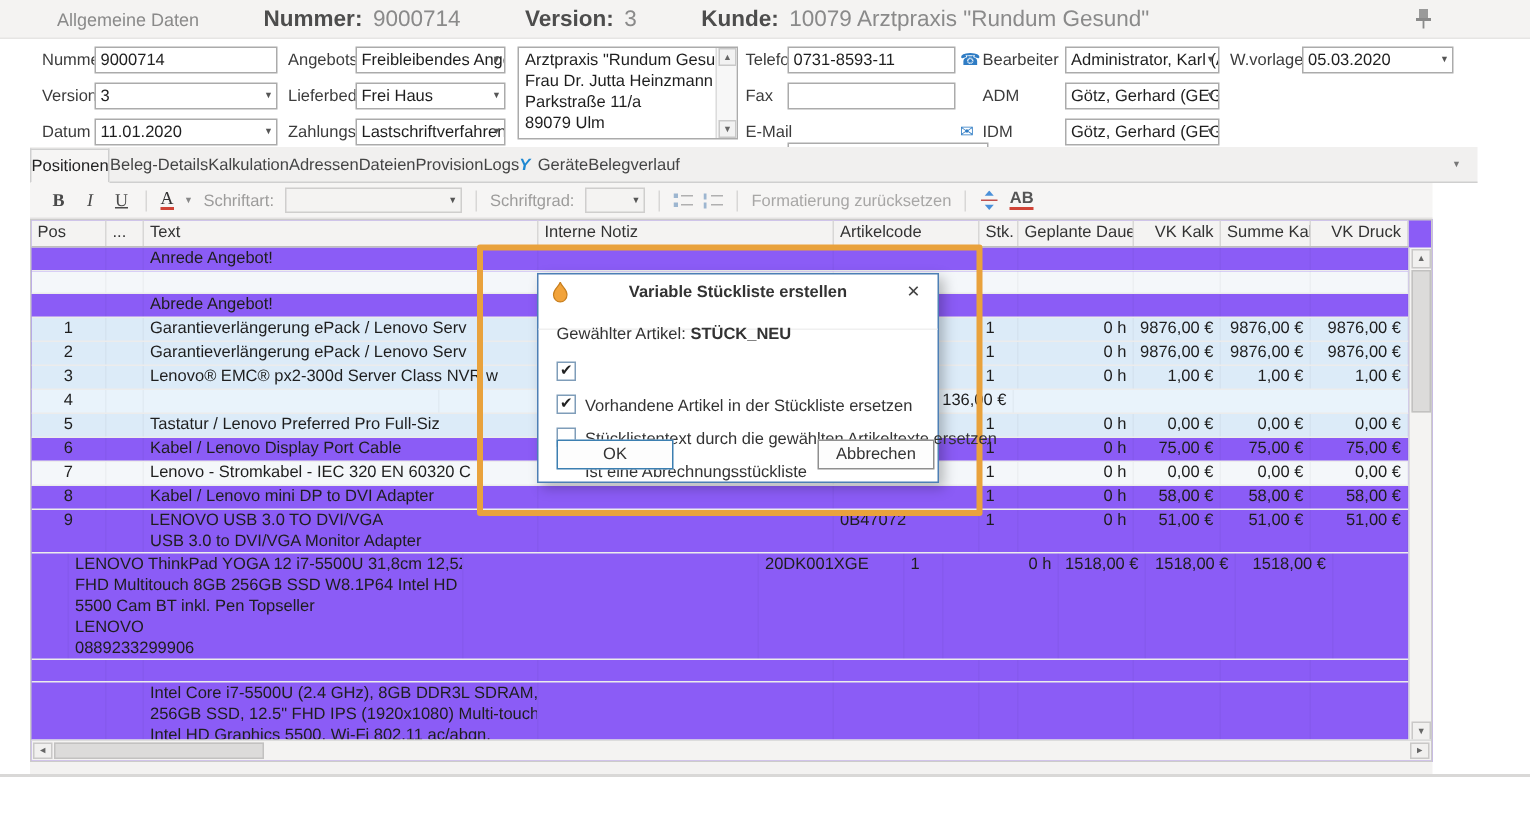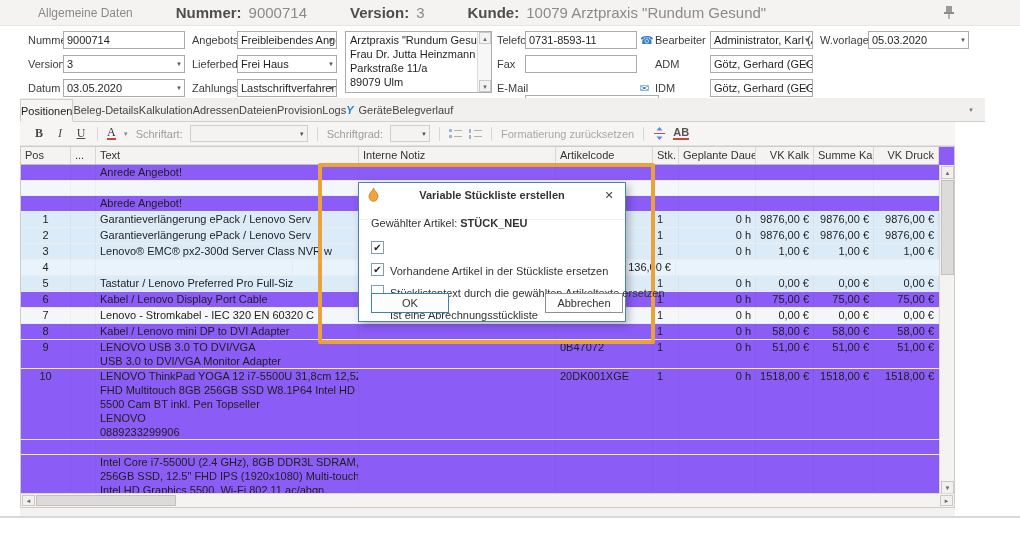--- a/index.html
+++ b/index.html
@@ -125,21 +125,21 @@
       <rect x="6.4" y="9" width="1.2" height="5" fill="#8a8a8a"></rect>
     </svg>
   </div>
 
   <div class="formarea">
     <span class="f-label" style="left:28px;top:5px">Nummer</span>
     <div class="f-input" style="left:63px;top:5px;width:122px"><span>9000714</span></div>
     <span class="f-label" style="left:28px;top:29px">Version</span>
     <div class="f-combo" style="left:63px;top:29px;width:122px"><span>3</span><span class="arr">▼</span></div>
     <span class="f-label" style="left:28px;top:53px">Datum</span>
-    <div class="f-combo" style="left:63px;top:53px;width:122px"><span>03.05.2020</span><span class="arr">▼</span></div>
+    <div class="f-combo" style="left:63px;top:53px;width:122px"><span>11.01.2020</span><span class="arr">▼</span></div>
 
     <span class="f-label" style="left:192px;top:5px">Angebotsk.</span>
     <div class="f-combo" style="left:237px;top:5px;width:100px"><span>Freibleibendes Angebot</span><span class="arr">▼</span></div>
     <span class="f-label" style="left:192px;top:29px">Lieferbed.</span>
     <div class="f-combo" style="left:237px;top:29px;width:100px"><span>Frei Haus</span><span class="arr">▼</span></div>
     <span class="f-label" style="left:192px;top:53px">Zahlungsk.</span>
     <div class="f-combo" style="left:237px;top:53px;width:100px"><span>Lastschriftverfahren</span><span class="arr">▼</span></div>
 
     <div class="addr-box">
       <div class="addr-lines" id="addr-lines">
@@ -400,21 +400,20 @@
           </div>
           <div class="cell c3"></div>
           <div class="cell c4">0B47072</div>
           <div class="cell c5">1</div>
           <div class="cell c6">0 h</div>
           <div class="cell c7">51,00 €</div>
           <div class="cell c8">51,00 €</div>
           <div class="cell c9">51,00 €</div>
         </div>
         <div class="grow">
-          <div class="cell c0">10</div>
           <div class="cell c1"></div>
           <div class="cell c2">
             <div>LENOVO ThinkPad YOGA 12 i7-5500U 31,8cm 12,5Zoll</div>
             <div>FHD Multitouch 8GB 256GB SSD W8.1P64 Intel HD</div>
             <div>5500 Cam BT inkl. Pen Topseller</div>
             <div>LENOVO</div>
             <div>0889233299906</div>
           </div>
           <div class="cell c3"></div>
           <div class="cell c4">20DK001XGE</div>

